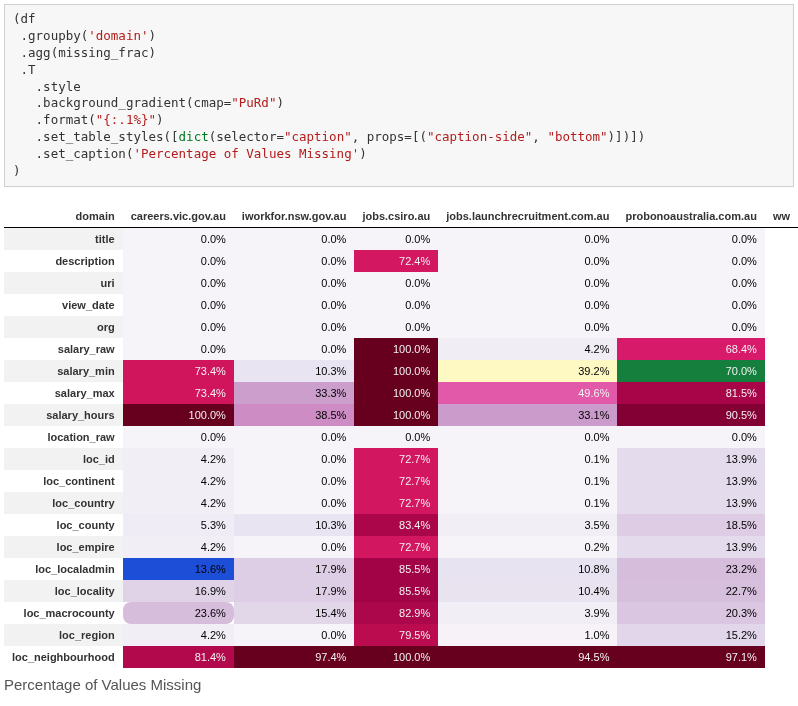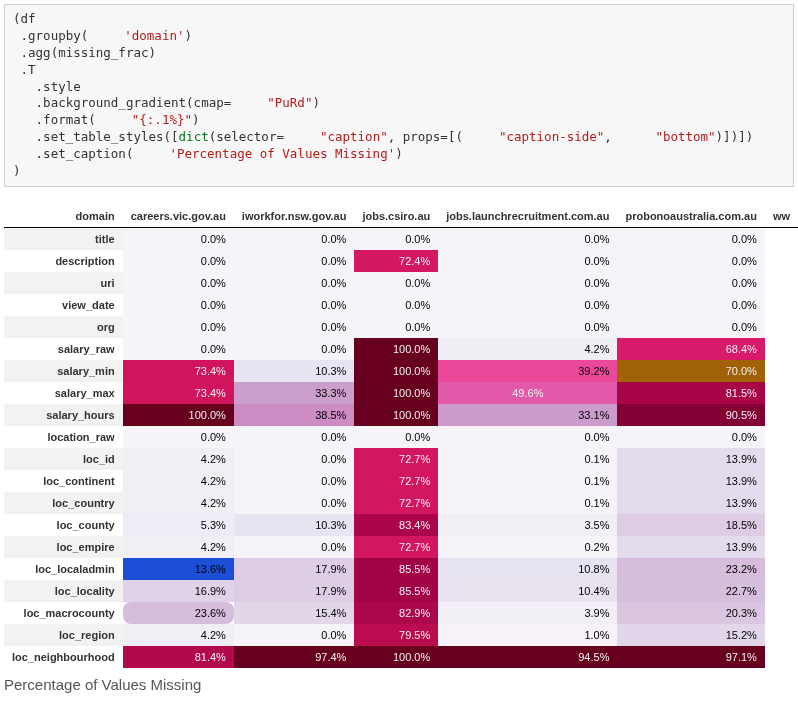--- a/index.html
+++ b/index.html
@@ -13,21 +13,21 @@
     background: #f7f7f7;
     border: 1px solid #cfcfcf;
     padding: 6px 8px;
     font-family: "DejaVu Sans Mono", Menlo, Consolas, monospace;
     font-size: 12.5px;
     line-height: 1.35;
     white-space: pre;
     margin: 4px 4px 18px 4px;
     overflow-x: auto;
   }
-  .tok-str { color: #b31b1b; margin-left: 36px; }
+  .tok-str { color: #b31b1b; }
   .tok-builtin { color: #007a20; }
 
   .output-area {
     margin: 0 0 0 4px;
     overflow-x: auto;
   }
   table.styled {
     border-collapse: collapse;
     font-size: 11px;
   }
@@ -136,29 +136,29 @@
           <td style="background: rgb(247, 244, 249); color: rgb(0, 0, 0);">0.0%</td>
           <td style="background: rgb(103, 0, 31); color: rgb(241, 241, 241);">100.0%</td>
           <td style="background: rgb(241, 237, 245); color: rgb(0, 0, 0);">4.2%</td>
           <td style="background: rgb(215, 26, 105); color: rgb(241, 241, 241);">68.4%</td>
         </tr>
         <tr>
           <th>salary_min</th>
           <td style="background: rgb(209, 21, 93); color: rgb(241, 241, 241);">73.4%</td>
           <td style="background: rgb(233, 228, 241); color: rgb(0, 0, 0);">10.3%</td>
           <td style="background: rgb(103, 0, 31); color: rgb(241, 241, 241);">100.0%</td>
-          <td style="background: #ec4899; color: rgb(0, 0, 0); padding-left: 37px;">39.2%</td>
-          <td style="background: #a16207; color: rgb(241, 241, 241);">70.0%</td>
+          <td style="background: #fef9c3; color: rgb(0, 0, 0); padding-left: 37px;">39.2%</td>
+          <td style="background: #15803d; color: rgb(241, 241, 241);">70.0%</td>
         </tr>
         <tr>
           <th>salary_max</th>
           <td style="background: rgb(209, 21, 93); color: rgb(241, 241, 241);">73.4%</td>
           <td style="background: rgb(204, 158, 204); color: rgb(0, 0, 0);">33.3%</td>
           <td style="background: rgb(103, 0, 31); color: rgb(241, 241, 241);">100.0%</td>
-          <td style="background: rgb(225, 89, 168); color: rgb(241, 241, 241); text-align: center;">49.6%</td>
+          <td style="background: rgb(225, 89, 168); color: rgb(241, 241, 241);">49.6%</td>
           <td style="background: rgb(167, 5, 72); color: rgb(241, 241, 241);">81.5%</td>
         </tr>
         <tr>
           <th>salary_hours</th>
           <td style="background: rgb(103, 0, 31); color: rgb(241, 241, 241);">100.0%</td>
           <td style="background: rgb(205, 140, 195); color: rgb(0, 0, 0);">38.5%</td>
           <td style="background: rgb(103, 0, 31); color: rgb(241, 241, 241);">100.0%</td>
           <td style="background: rgb(203, 155, 203); color: rgb(0, 0, 0);">33.1%</td>
           <td style="background: rgb(130, 0, 51); color: rgb(241, 241, 241);">90.5%</td>
         </tr>

